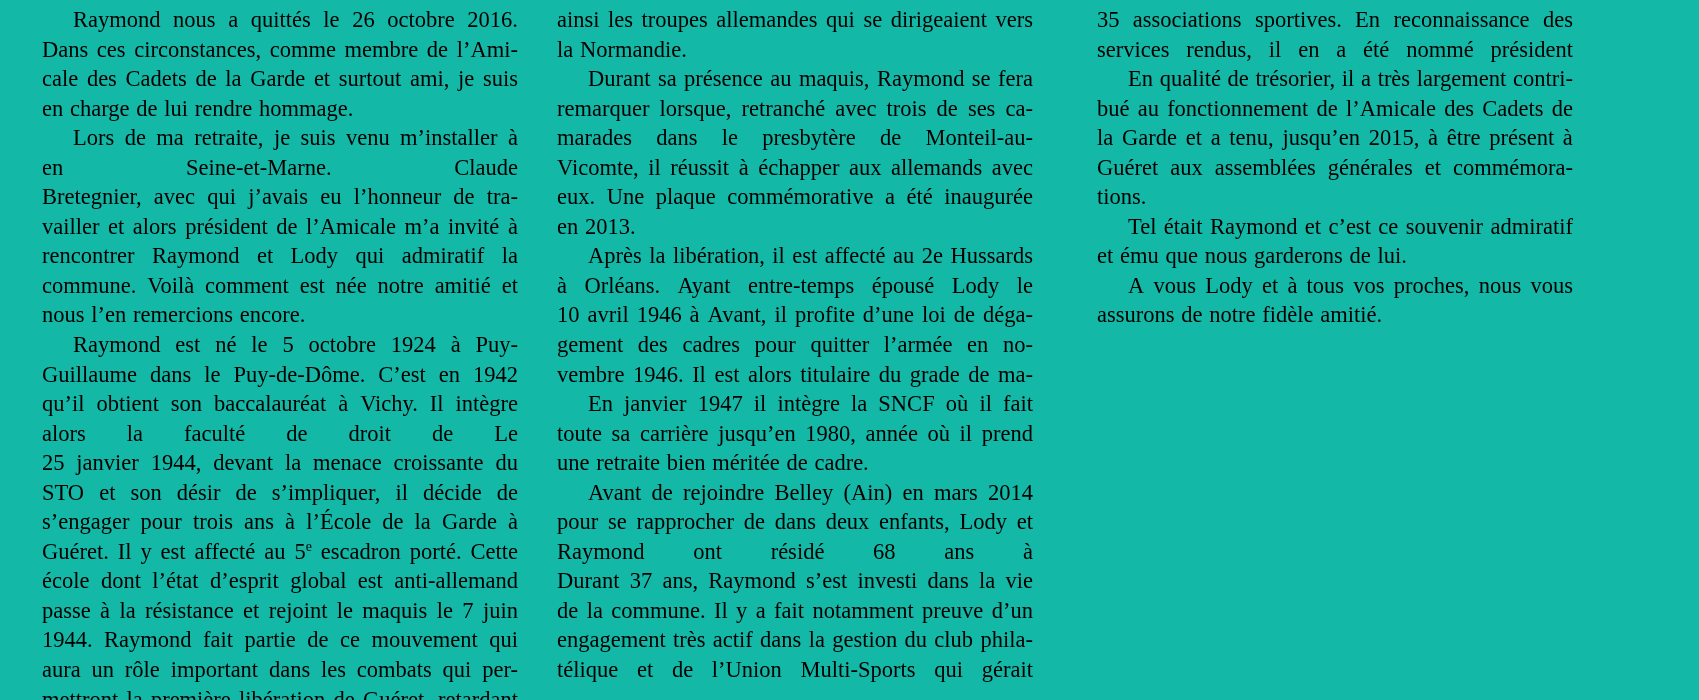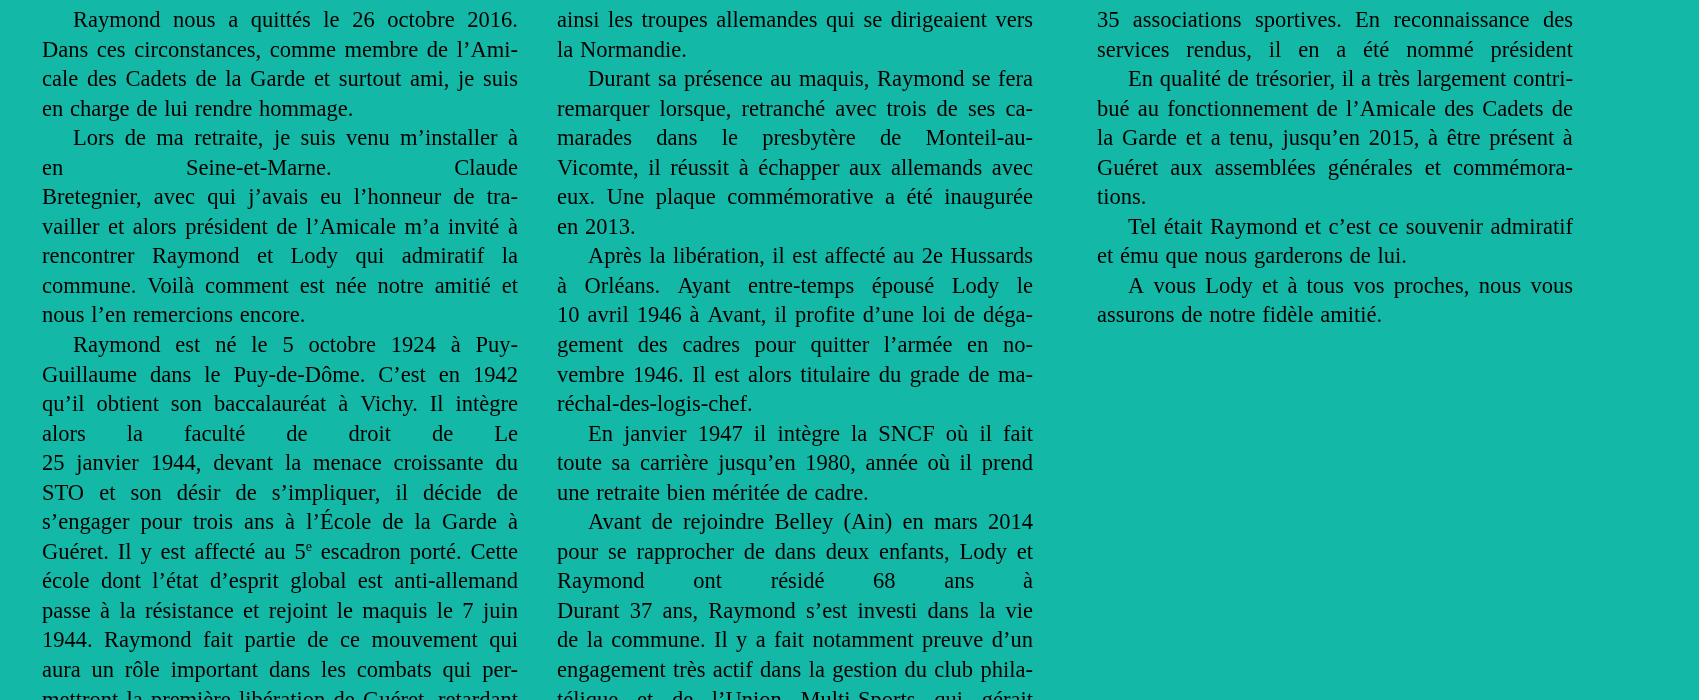--- a/index.html
+++ b/index.html
@@ -109,21 +109,20 @@
         <div class="line just"><span class="w">Vicomte,</span><span class="w">il</span><span class="w">réussit</span><span class="w">à</span><span class="w">échapper</span><span class="w">aux</span><span class="w">allemands</span><span class="w">avec</span></div>
         <div class="line just"><span class="w">eux.</span><span class="w">Une</span><span class="w">plaque</span><span class="w">commémorative</span><span class="w">a</span><span class="w">été</span><span class="w">inaugurée</span></div>
         <div class="line last"><span class="w">en</span><span class="w">2013.</span></div>
       </div>
       <div class="para">
         <div class="line just indent"><span class="w">Après</span><span class="w">la</span><span class="w">libération,</span><span class="w">il</span><span class="w">est</span><span class="w">affecté</span><span class="w">au</span><span class="w">2e</span><span class="w">Hussards</span></div>
         <div class="line just"><span class="w">à</span><span class="w">Orléans.</span><span class="w">Ayant</span><span class="w">entre-temps</span><span class="w">épousé</span><span class="w">Lody</span><span class="w">le</span></div>
         <div class="line just"><span class="w">10</span><span class="w">avril</span><span class="w">1946</span><span class="w">à</span><span class="w">Avant,</span><span class="w">il</span><span class="w">profite</span><span class="w">d’une</span><span class="w">loi</span><span class="w">de</span><span class="w">déga-</span></div>
         <div class="line just"><span class="w">gement</span><span class="w">des</span><span class="w">cadres</span><span class="w">pour</span><span class="w">quitter</span><span class="w">l’armée</span><span class="w">en</span><span class="w">no-</span></div>
         <div class="line just"><span class="w">vembre</span><span class="w">1946.</span><span class="w">Il</span><span class="w">est</span><span class="w">alors</span><span class="w">titulaire</span><span class="w">du</span><span class="w">grade</span><span class="w">de</span><span class="w">ma-</span></div>
-        <div class="line last"><span class="w">réchal-des-logis-chef.</span></div>
       </div>
       <div class="para">
         <div class="line just indent"><span class="w">En</span><span class="w">janvier</span><span class="w">1947</span><span class="w">il</span><span class="w">intègre</span><span class="w">la</span><span class="w">SNCF</span><span class="w">où</span><span class="w">il</span><span class="w">fait</span></div>
         <div class="line just"><span class="w">toute</span><span class="w">sa</span><span class="w">carrière</span><span class="w">jusqu’en</span><span class="w">1980,</span><span class="w">année</span><span class="w">où</span><span class="w">il</span><span class="w">prend</span></div>
         <div class="line last"><span class="w">une</span><span class="w">retraite</span><span class="w">bien</span><span class="w">méritée</span><span class="w">de</span><span class="w">cadre.</span></div>
       </div>
       <div class="para">
         <div class="line just indent"><span class="w">Avant</span><span class="w">de</span><span class="w">rejoindre</span><span class="w">Belley</span><span class="w">(Ain)</span><span class="w">en</span><span class="w">mars</span><span class="w">2014</span></div>
         <div class="line just"><span class="w">pour</span><span class="w">se</span><span class="w">rapprocher</span><span class="w">de</span><span class="w">dans</span><span class="w">deux</span><span class="w">enfants,</span><span class="w">Lody</span><span class="w">et</span></div>
         <div class="line just"><span class="w">Raymond</span><span class="w">ont</span><span class="w">résidé</span><span class="w">68</span><span class="w">ans</span><span class="w">à</span></div>

